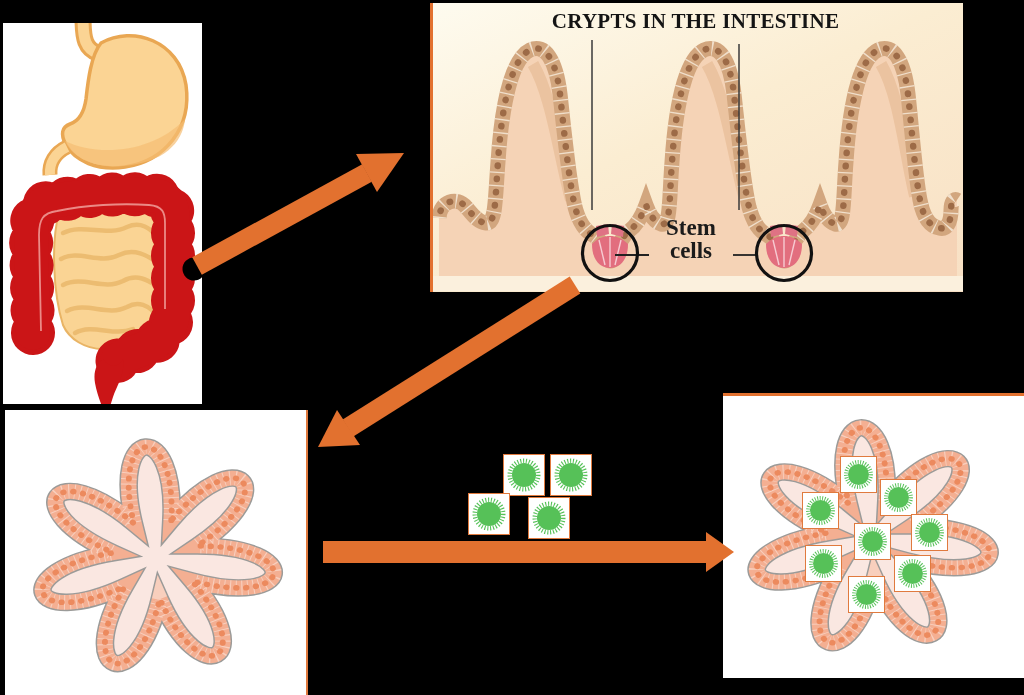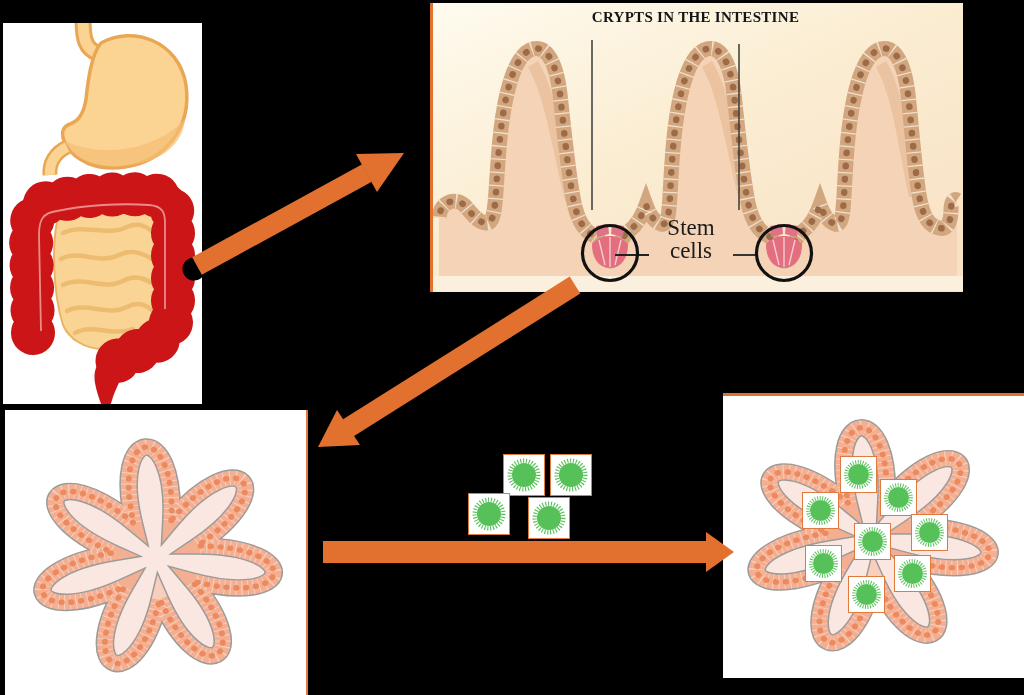--- a/index.html
+++ b/index.html
@@ -12,25 +12,25 @@
   #card-crypts{
     left:430px;top:3px;width:533px;height:289px;
     border-left:3px solid #E2712F;
     background:linear-gradient(155deg,#FEFBEF 0%,#FBEDD2 45%,#F8E0C4 100%);
   }
   #card-organoid{left:5px;top:410px;width:303px;height:285px;background:#ffffff;border-right:2px solid #E07A3E;}
   #card-infected{left:723px;top:393px;width:301px;height:285px;background:#ffffff;border-top:3px solid #E2712F;}
   .card svg.fill{position:absolute;left:0;top:0;width:100%;height:100%;}
   #crypts-title{
     position:absolute;left:95px;top:6px;width:335px;height:28px;
-    text-align:center;font-weight:bold;font-size:15px;color:#141414;letter-spacing:.3px;
+    text-align:center;font-weight:bold;font-size:21px;color:#141414;letter-spacing:.3px;
   }
   #stem-label{
     position:absolute;left:214px;top:213px;width:88px;
-    text-align:center;font-weight:400;font-size:23px;line-height:1.02;color:#1b1b1b;
+    text-align:center;font-weight:700;font-size:23px;line-height:1.02;color:#1b1b1b;
   }
   .organoid{position:absolute;}
   #card-organoid .organoid{left:7px;top:8px;width:288px;height:278px;}
   #card-infected .organoid{left:3px;top:3px;width:290px;height:276px;}
   .vtile{
     position:absolute;width:42px;height:42px;background:#ffffff;
     border:1px solid #E07A3E;box-sizing:border-box;z-index:7;
   }
   .vtile.small{width:37px;height:37px;}
   .vtile svg{width:100%;height:100%;display:block;}

